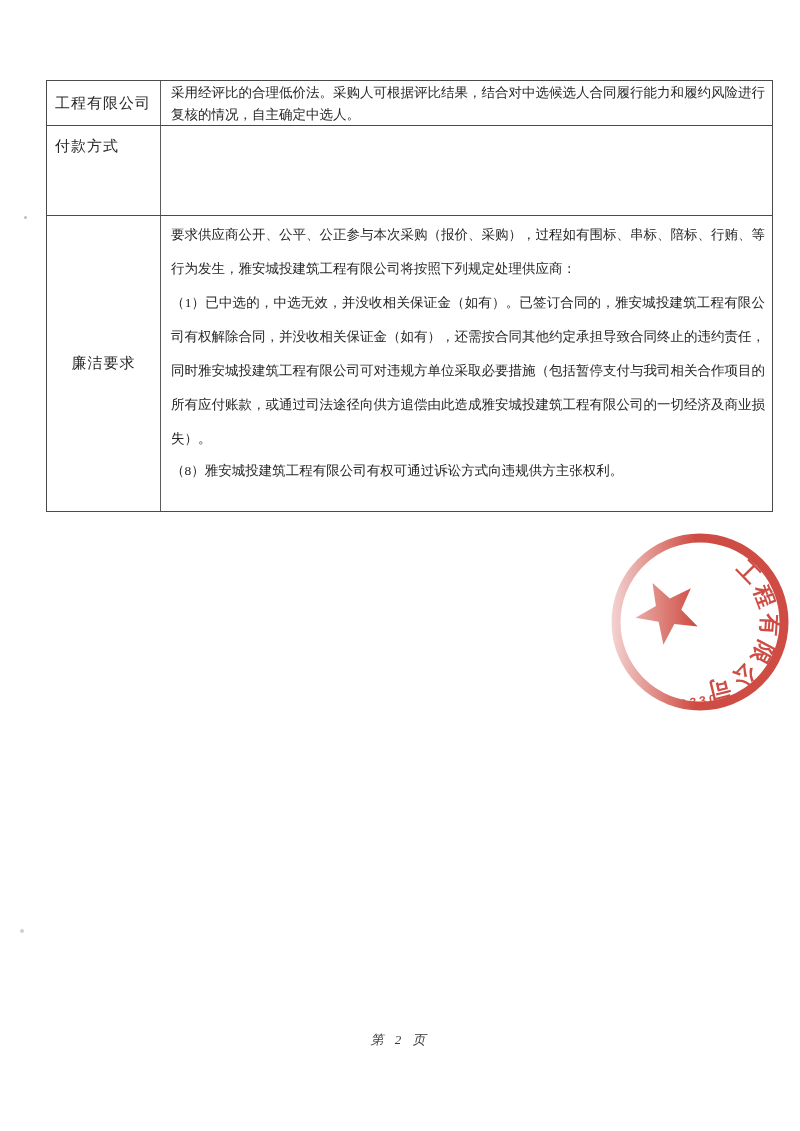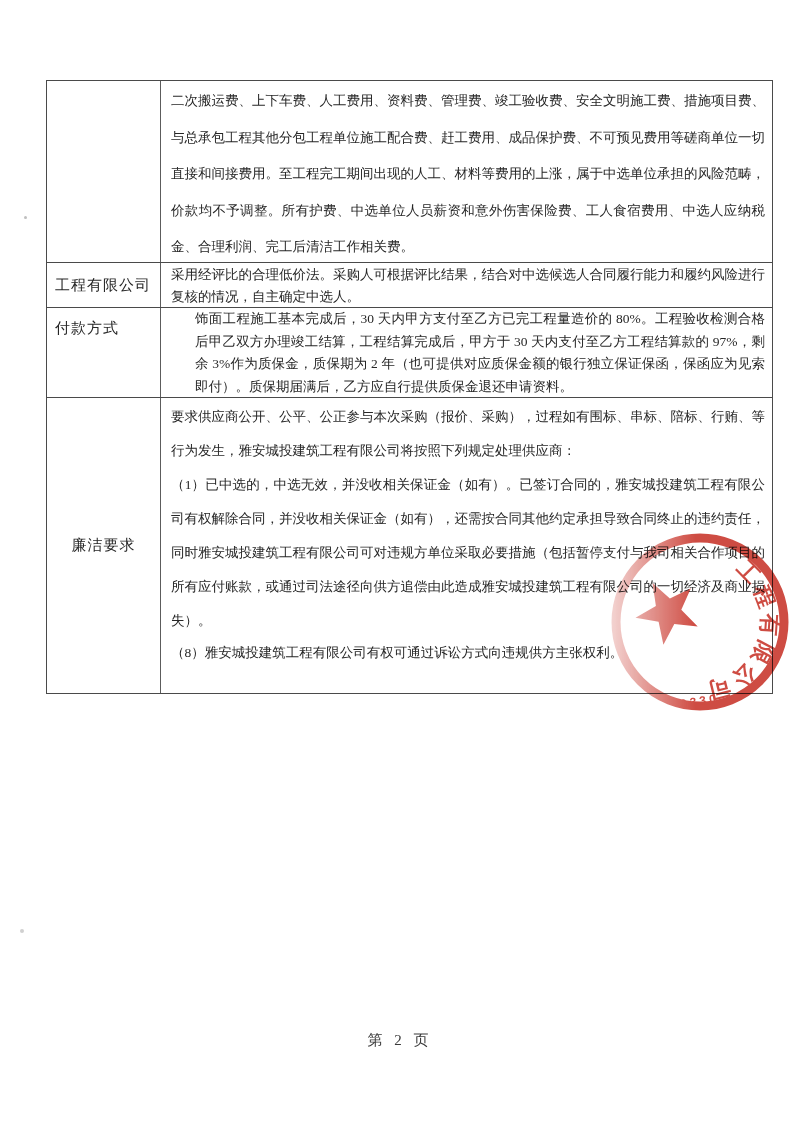--- a/index.html
+++ b/index.html
@@ -51,21 +51,21 @@
   .row-payment .t-content{line-height:22.5px;padding-top:0;}
   .row-integrity{height:295px;}
   .row-integrity .t-content{padding-top:2px;}
   .row-integrity p{margin:0;}
   .p-wide{line-height:34px;}
   .p-item{line-height:25px;margin-top:2px !important;}
   
   .footer{
     position:absolute;left:0;right:0;top:1031px;
     text-align:center;
-    font-size:15px;letter-spacing:4px;color:#3a3a3a;
+    font-size:13px;letter-spacing:4px;color:#3a3a3a;font-style:italic;
   }
   
   .stamp{
     position:absolute;left:585px;top:510px;
     width:230px;height:230px;
     pointer-events:none;
     mix-blend-mode:multiply;
     opacity:.9;
   }
   
@@ -76,33 +76,28 @@
   .speck-a{left:24px;top:216px;}
   .speck-b{left:20px;top:929px;width:4px;height:4px;opacity:.4;}
 </style>
 </head>
 <body>
 
 <div class="page">
 
   <div class="doc-table">
 
-    <div class="t-row row-fees">
-      <div class="t-label"></div>
-      <div class="t-content">二次搬运费、上下车费、人工费用、资料费、管理费、竣工验收费、安全文明施工费、措施项目费、与总承包工程其他分包工程单位施工配合费、赶工费用、成品保护费、不可预见费用等磋商单位一切直接和间接费用。至工程完工期间出现的人工、材料等费用的上涨，属于中选单位承担的风险范畴，价款均不予调整。所有护费、中选单位人员薪资和意外伤害保险费、工人食宿费用、中选人应纳税金、合理利润、完工后清洁工作相关费。</div>
-    </div>
 
     <div class="t-row row-method">
       <div class="t-label lab-left-center">工程有限公司</div>
       <div class="t-content">采用经评比的合理低价法。采购人可根据评比结果，结合对中选候选人合同履行能力和履约风险进行复核的情况，自主确定中选人。</div>
     </div>
 
     <div class="t-row row-payment">
       <div class="t-label lab-left-top">付款方式</div>
-      <div class="t-content">饰面工程施工基本完成后，30 天内甲方支付至乙方已完工程量造价的 80%。工程验收检测合格后甲乙双方办理竣工结算，工程结算完成后，甲方于 30 天内支付至乙方工程结算款的 97%，剩余 3%作为质保金，质保期为 2 年（也可提供对应质保金额的银行独立保证保函，保函应为见索即付）。质保期届满后，乙方应自行提供质保金退还申请资料。</div>
     </div>
 
     <div class="t-row row-integrity">
       <div class="t-label lab-center">廉洁要求</div>
       <div class="t-content">
         <p class="p-wide">要求供应商公开、公平、公正参与本次采购（报价、采购），过程如有围标、串标、陪标、行贿、等行为发生，雅安城投建筑工程有限公司将按照下列规定处理供应商：</p>
         <p class="p-wide">（1）已中选的，中选无效，并没收相关保证金（如有）。已签订合同的，雅安城投建筑工程有限公司有权解除合同，并没收相关保证金（如有），还需按合同其他约定承担导致合同终止的违约责任，同时雅安城投建筑工程有限公司可对违规方单位采取必要措施（包括暂停支付与我司相关合作项目的所有应付账款，或通过司法途径向供方追偿由此造成雅安城投建筑工程有限公司的一切经济及商业损失）。</p>
         <p class="p-item">（8）雅安城投建筑工程有限公司有权可通过诉讼方式向违规供方主张权利。</p>
       </div>
     </div>

